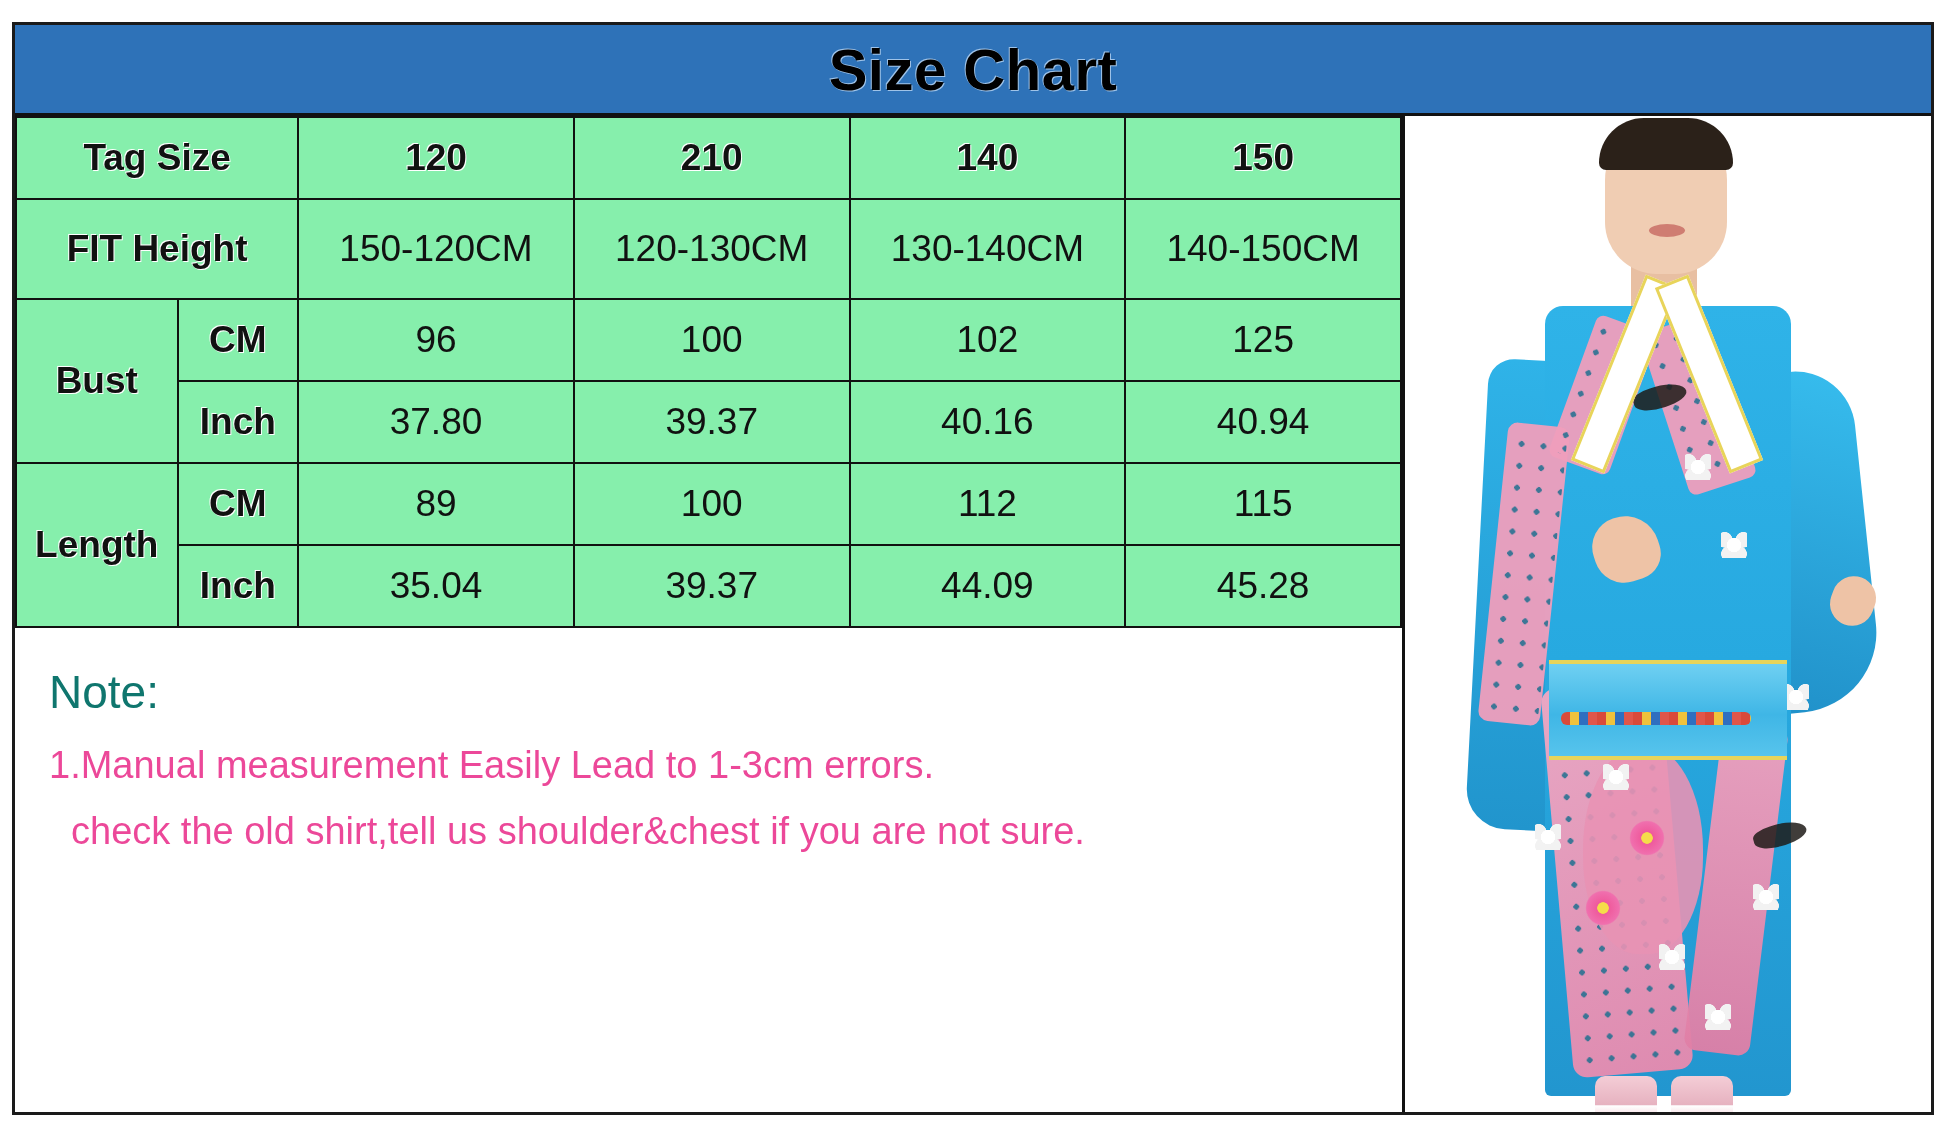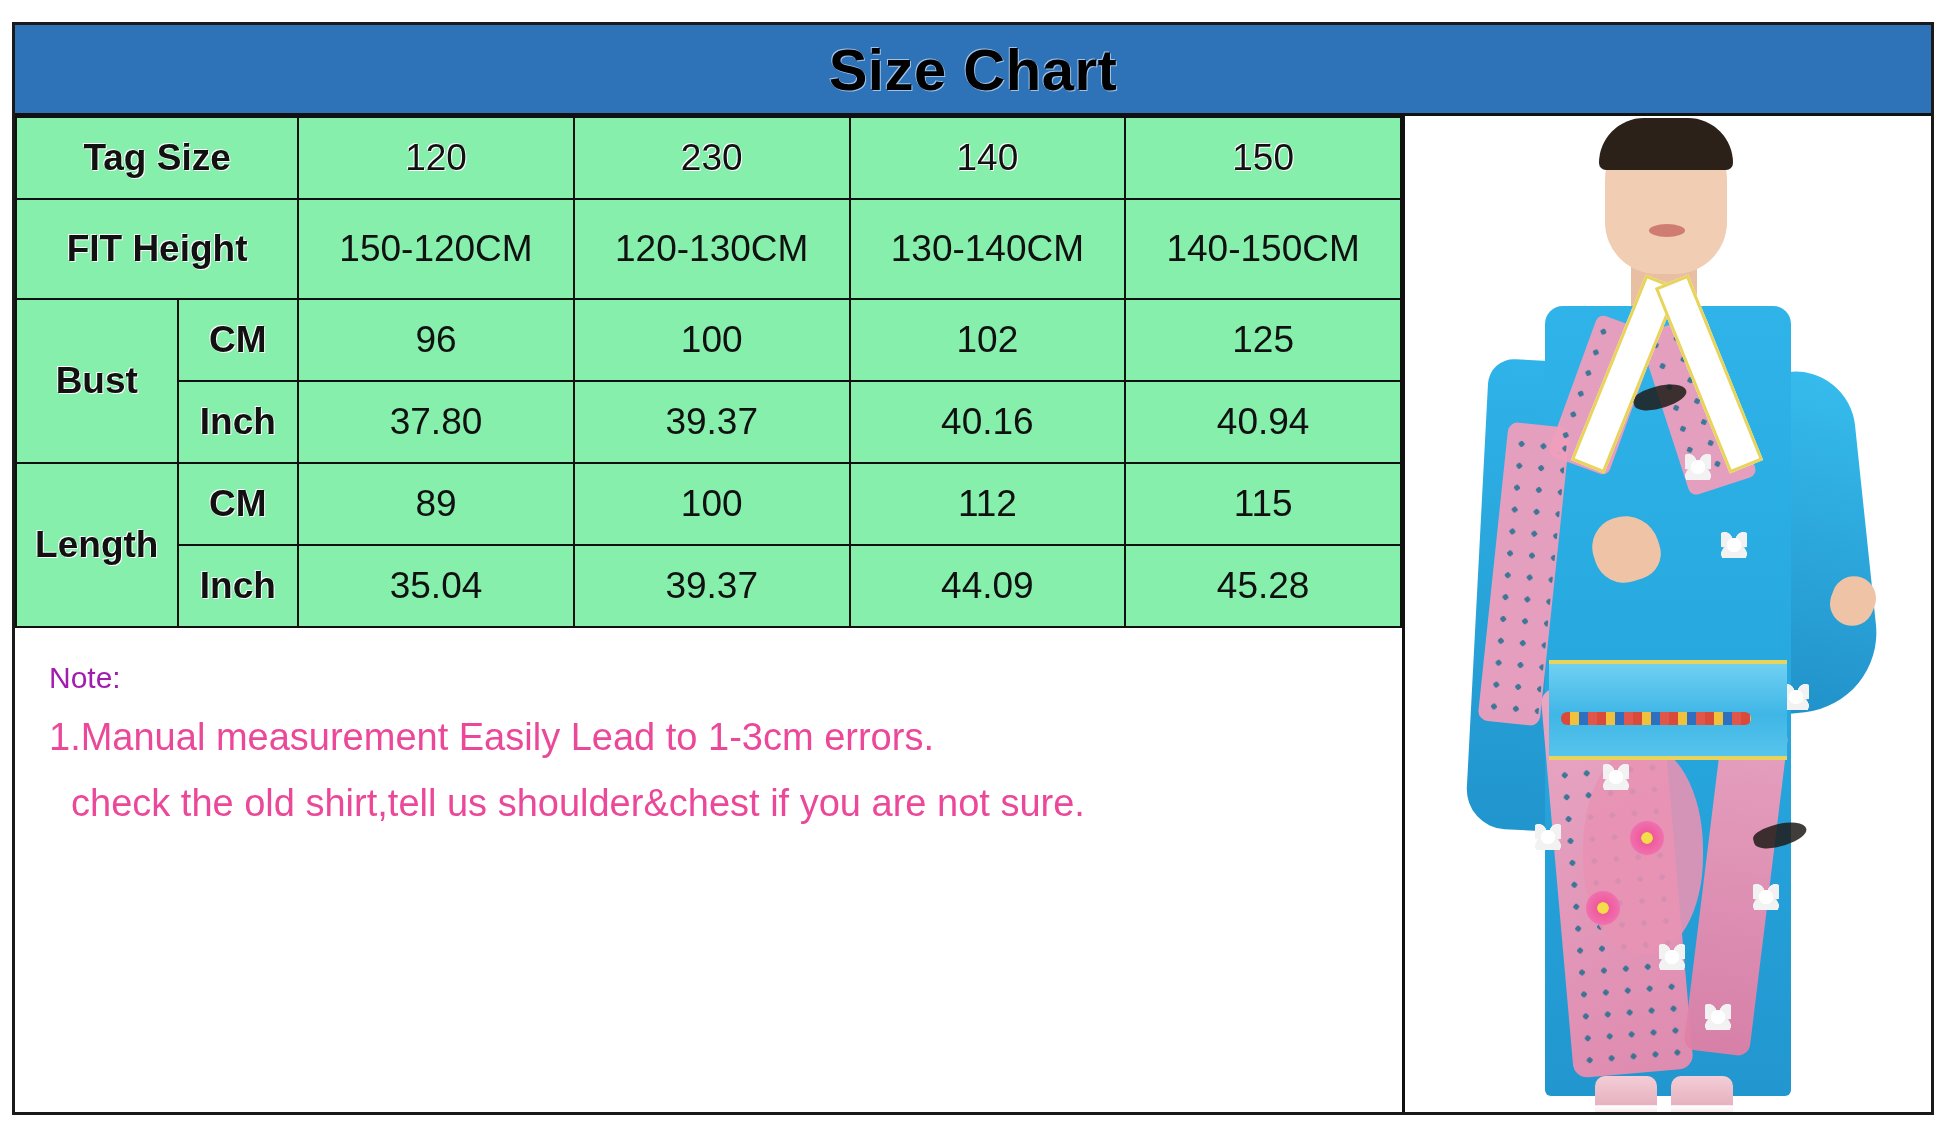--- a/index.html
+++ b/index.html
@@ -80,21 +80,21 @@
     text-align: center;
     vertical-align: middle;
     font-size: 37px;
     color: #111111;
     font-family: "Liberation Sans", sans-serif;
     padding: 0;
     background: #86efac;
   }
   td.hd {
     background: #C5DAF0;
-    font-weight: normal;
+    font-weight: bold;
     text-shadow: 1px 1px 0 #ffffff, -1px -1px 0 #ffffff;
     margin-left: 32px;
   }
   td.hd-tag {
     background: #C5DAF0;
     font-weight: bold;
     font-size: 40px;
     text-shadow: 1px 1px 0 #ffffff, -1px -1px 0 #ffffff;
   }
   td.rowlabel {
@@ -120,22 +120,22 @@
     background: #ffffff;
   }
   .note-line {
     font-size: 38px;
     color: #ec4899;
     line-height: 1.74;
     white-space: pre;
     font-family: Liberation Sans, sans-serif;
   }
   .note-head {
-    font-size: 30px;
-    color: #a21caf;
+    font-size: 46px;
+    color: #0f766e;
     line-height: 1.74;
     font-family: "Liberation Sans", sans-serif;
   }
   .note-indent { padding-left: 22px; }
   
   .photo {
     position: absolute;
     left: 0; top: 0; right: 0; bottom: 0;
     background: #ffffff;
   }
@@ -358,21 +358,21 @@
             <col style="width:112px">
             <col style="width:256px">
             <col style="width:256px">
             <col style="width:256px">
             <col style="width:256px">
           </colgroup>
           <tbody>
             <tr class="r-head">
               <td class="hd-tag" colspan="2">Tag Size</td>
               <td class="hd">120</td>
-              <td class="hd">230</td>
+              <td class="hd">210</td>
               <td class="hd">140</td>
               <td class="hd">150</td>
             </tr>
             <tr class="r-fit">
               <td class="rowlabel" colspan="2">FIT Height</td>
               <td>150-120CM</td>
               <td>120-130CM</td>
               <td>130-140CM</td>
               <td>140-150CM</td>
             </tr>

